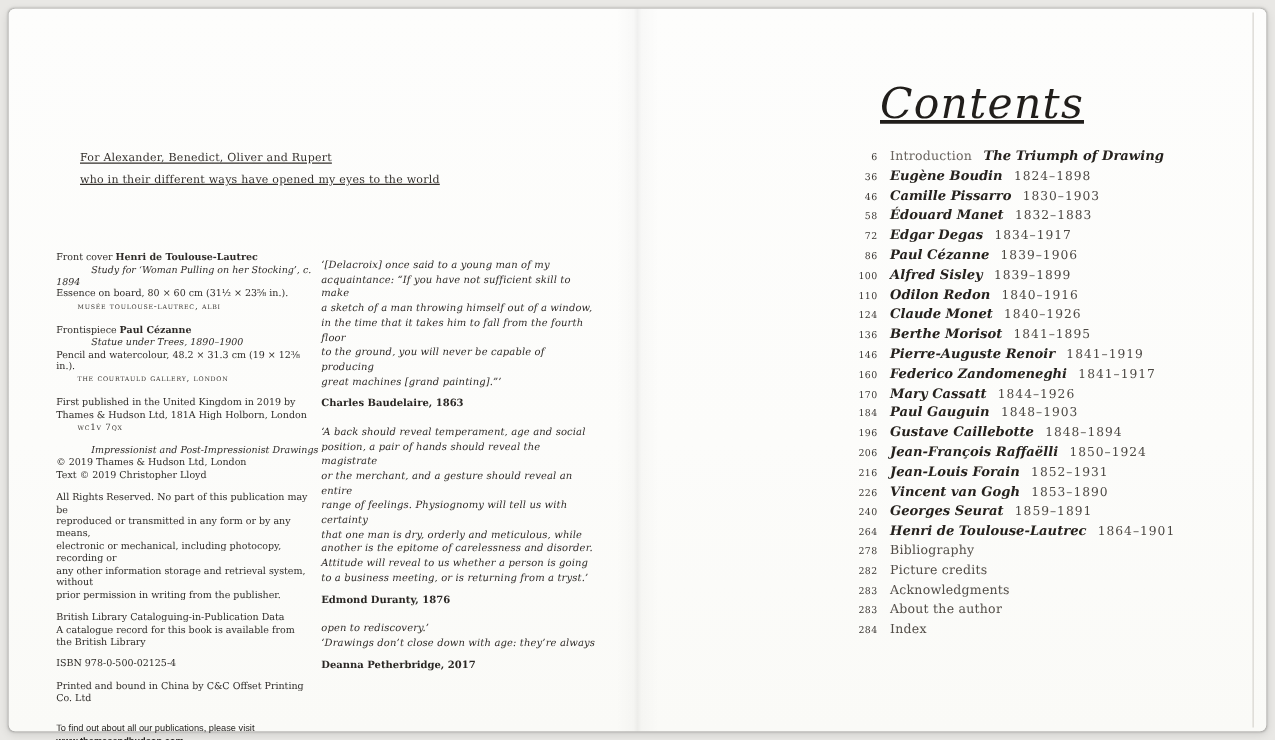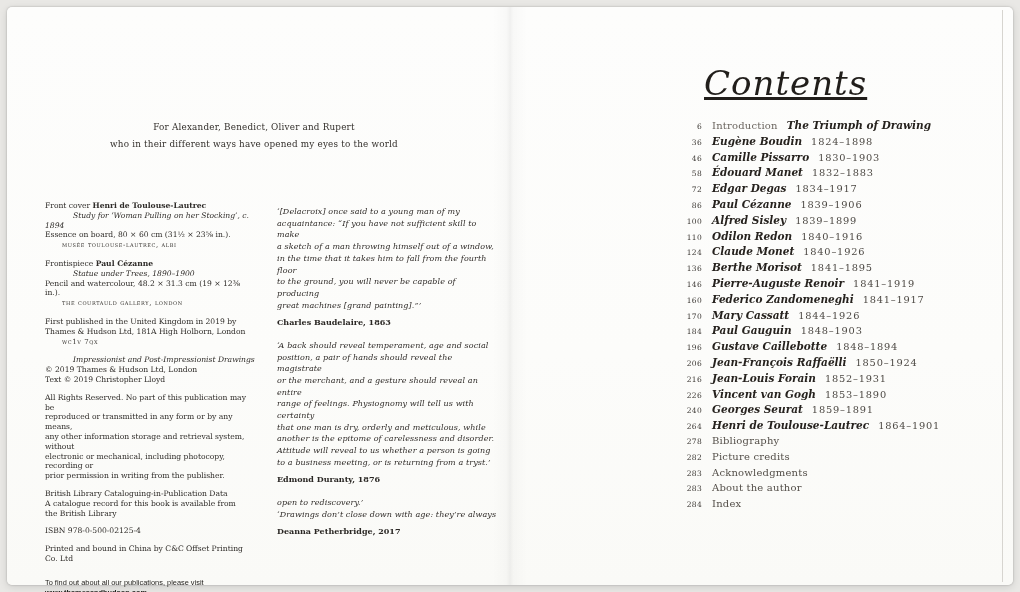--- a/index.html
+++ b/index.html
@@ -15,35 +15,35 @@
     content:""; position:absolute; right:10px; top:3px; bottom:3px; width:1px;
     background:#d7d5d0;
   }
   .gutter {
     position:absolute; left:503px; top:0; bottom:0; width:34px; transform:translateX(-50%);
     background:linear-gradient(90deg, rgba(0,0,0,0) 0%, rgba(0,0,0,.02) 40%, rgba(0,0,0,.05) 50%, rgba(0,0,0,.02) 60%, rgba(0,0,0,0) 100%);
   }
 
   
   .dedication {
-    position:absolute; left:57px; top:112px; width:380px; text-align:center;
-    font-size:8.8px; line-height:17px; color:#332f2b; letter-spacing:.2px;
+    position:absolute; left:57px; top:112px; width:380px; text-align:left;
+    font-size:8.8px; line-height:17px; color:#332f2b; letter-spacing:.2px;text-decoration:underline;
   }
 
   .credits { position:absolute; left:38px; top:194px; width:212px;
     font-size:7.6px; line-height:9.8px; color:#2f2c29; }
   .blk { margin:0 0 8px 0; }
   .s-r { }
   .s-b { font-weight:bold; }
   .s-i { font-style:italic;margin-left:28px; }
   .s-c { font-variant:small-caps; text-transform:lowercase; font-size:7px; letter-spacing:.6px; color:#3a3733;margin-left:17px; }
   .blk.sans { margin-top:14px; font-family:"Liberation Sans", sans-serif; font-size:7.4px; line-height:10.3px; color:#24221f; }
   .blk.sans .s-b { font-weight:bold; }
 
-  .quotes { position:absolute; left:250px; top:199px; width:222px; color:#2f2b28;margin-left:20px; }
+  .quotes { position:absolute; left:250px; top:199px; width:222px; color:#2f2b28; }
   .quote { margin-bottom:13px; }
   .qline { font-style:italic; font-size:8px; line-height:11.7px; letter-spacing:.1px; }
   .attr { font-weight:bold; font-size:8px; margin-top:5.5px; color:#2a2724; }
 
   
   .contents-title {
     position:absolute; left:697px; top:56px; margin:0;
     font-size:34px; font-weight:normal; font-style:italic; letter-spacing:1px;
     color:#211e1b;
     text-decoration:underline;
@@ -86,22 +86,22 @@
           <div class="ln"><span class="s-r">Thames &amp; Hudson Ltd, 181A High Holborn, London </span><span class="s-c">WC1V 7QX</span></div>
         </div>
         <div class="blk ">
           <div class="ln"><span class="s-i">Impressionist and Post-Impressionist Drawings</span></div>
           <div class="ln"><span class="s-r">© 2019 Thames &amp; Hudson Ltd, London</span></div>
           <div class="ln"><span class="s-r">Text © 2019 Christopher Lloyd</span></div>
         </div>
         <div class="blk ">
           <div class="ln"><span class="s-r">All Rights Reserved. No part of this publication may be</span></div>
           <div class="ln"><span class="s-r">reproduced or transmitted in any form or by any means,</span></div>
+          <div class="ln"><span class="s-r">electronic or mechanical, including photocopy, recording or</span></div>
           <div class="ln"><span class="s-r">any other information storage and retrieval system, without</span></div>
-          <div class="ln"><span class="s-r">electronic or mechanical, including photocopy, recording or</span></div>
           <div class="ln"><span class="s-r">prior permission in writing from the publisher.</span></div>
         </div>
         <div class="blk ">
           <div class="ln"><span class="s-r">British Library Cataloguing-in-Publication Data</span></div>
           <div class="ln"><span class="s-r">A catalogue record for this book is available from</span></div>
           <div class="ln"><span class="s-r">the British Library</span></div>
         </div>
         <div class="blk ">
           <div class="ln"><span class="s-r">ISBN 978-0-500-02125-4</span></div>
         </div>

